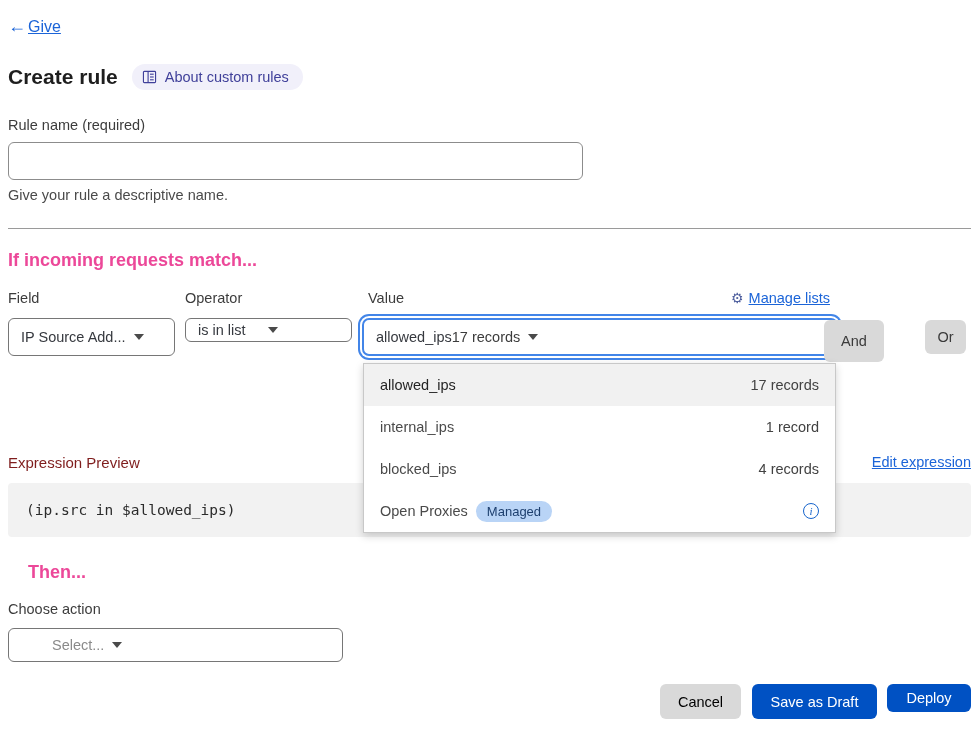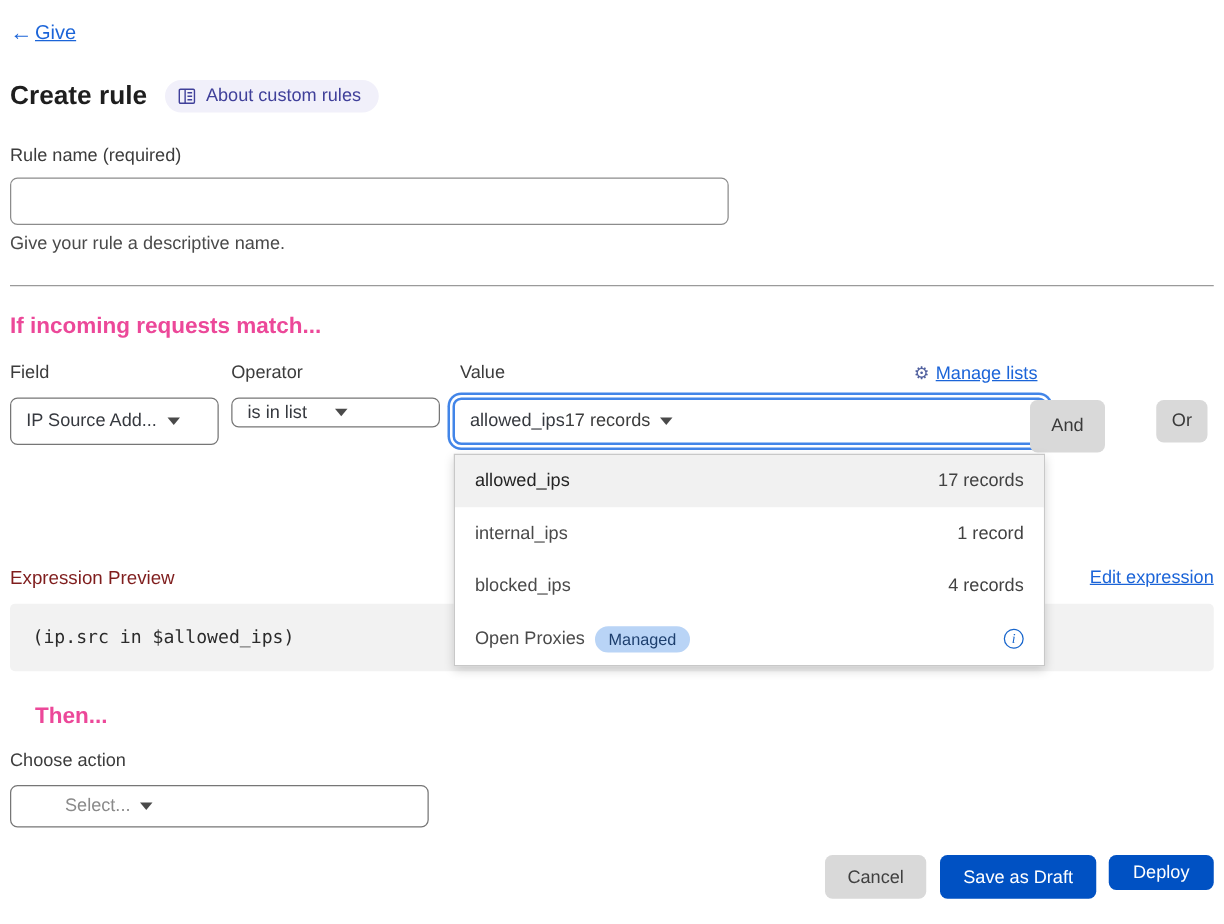--- a/index.html
+++ b/index.html
@@ -92,21 +92,21 @@
   .expr-code{font-family:"DejaVu Sans Mono","Liberation Mono",monospace;font-size:14.5px;color:#2b2b2b;}
 
   
   .then-title{position:absolute;left:8px;top:562px;margin-left:20px;}
   .choose-action-label{position:absolute;left:8px;top:601px;}
   .action-select{position:absolute;left:8px;top:628px;width:335px;height:34px;padding-left:43px;}
   .action-select .placeholder{color:#8a8a8a;}
 
   
   .btn{border:none;border-radius:6px;font-size:14.5px;cursor:pointer;font-family:inherit;}
-  .cancel-btn{position:absolute;left:660px;top:684px;width:81px;height:35px;background:var(--gray-button);color:#404040;}
+  .cancel-btn{position:absolute;left:660px;top:684px;width:81px;height:35px;background:var(--gray-button);color:#000000;}
   .blue-btn{background:var(--accent-blue);color:#fff;}
   .save-draft-btn{position:absolute;left:752px;top:684px;width:125px;height:35px;}
   .deploy-btn{position:absolute;left:887px;top:684px;width:84px;height:28px;}
 </style>
 </head>
 <body>
 
 <div class="page">
 
   <a class="back">

